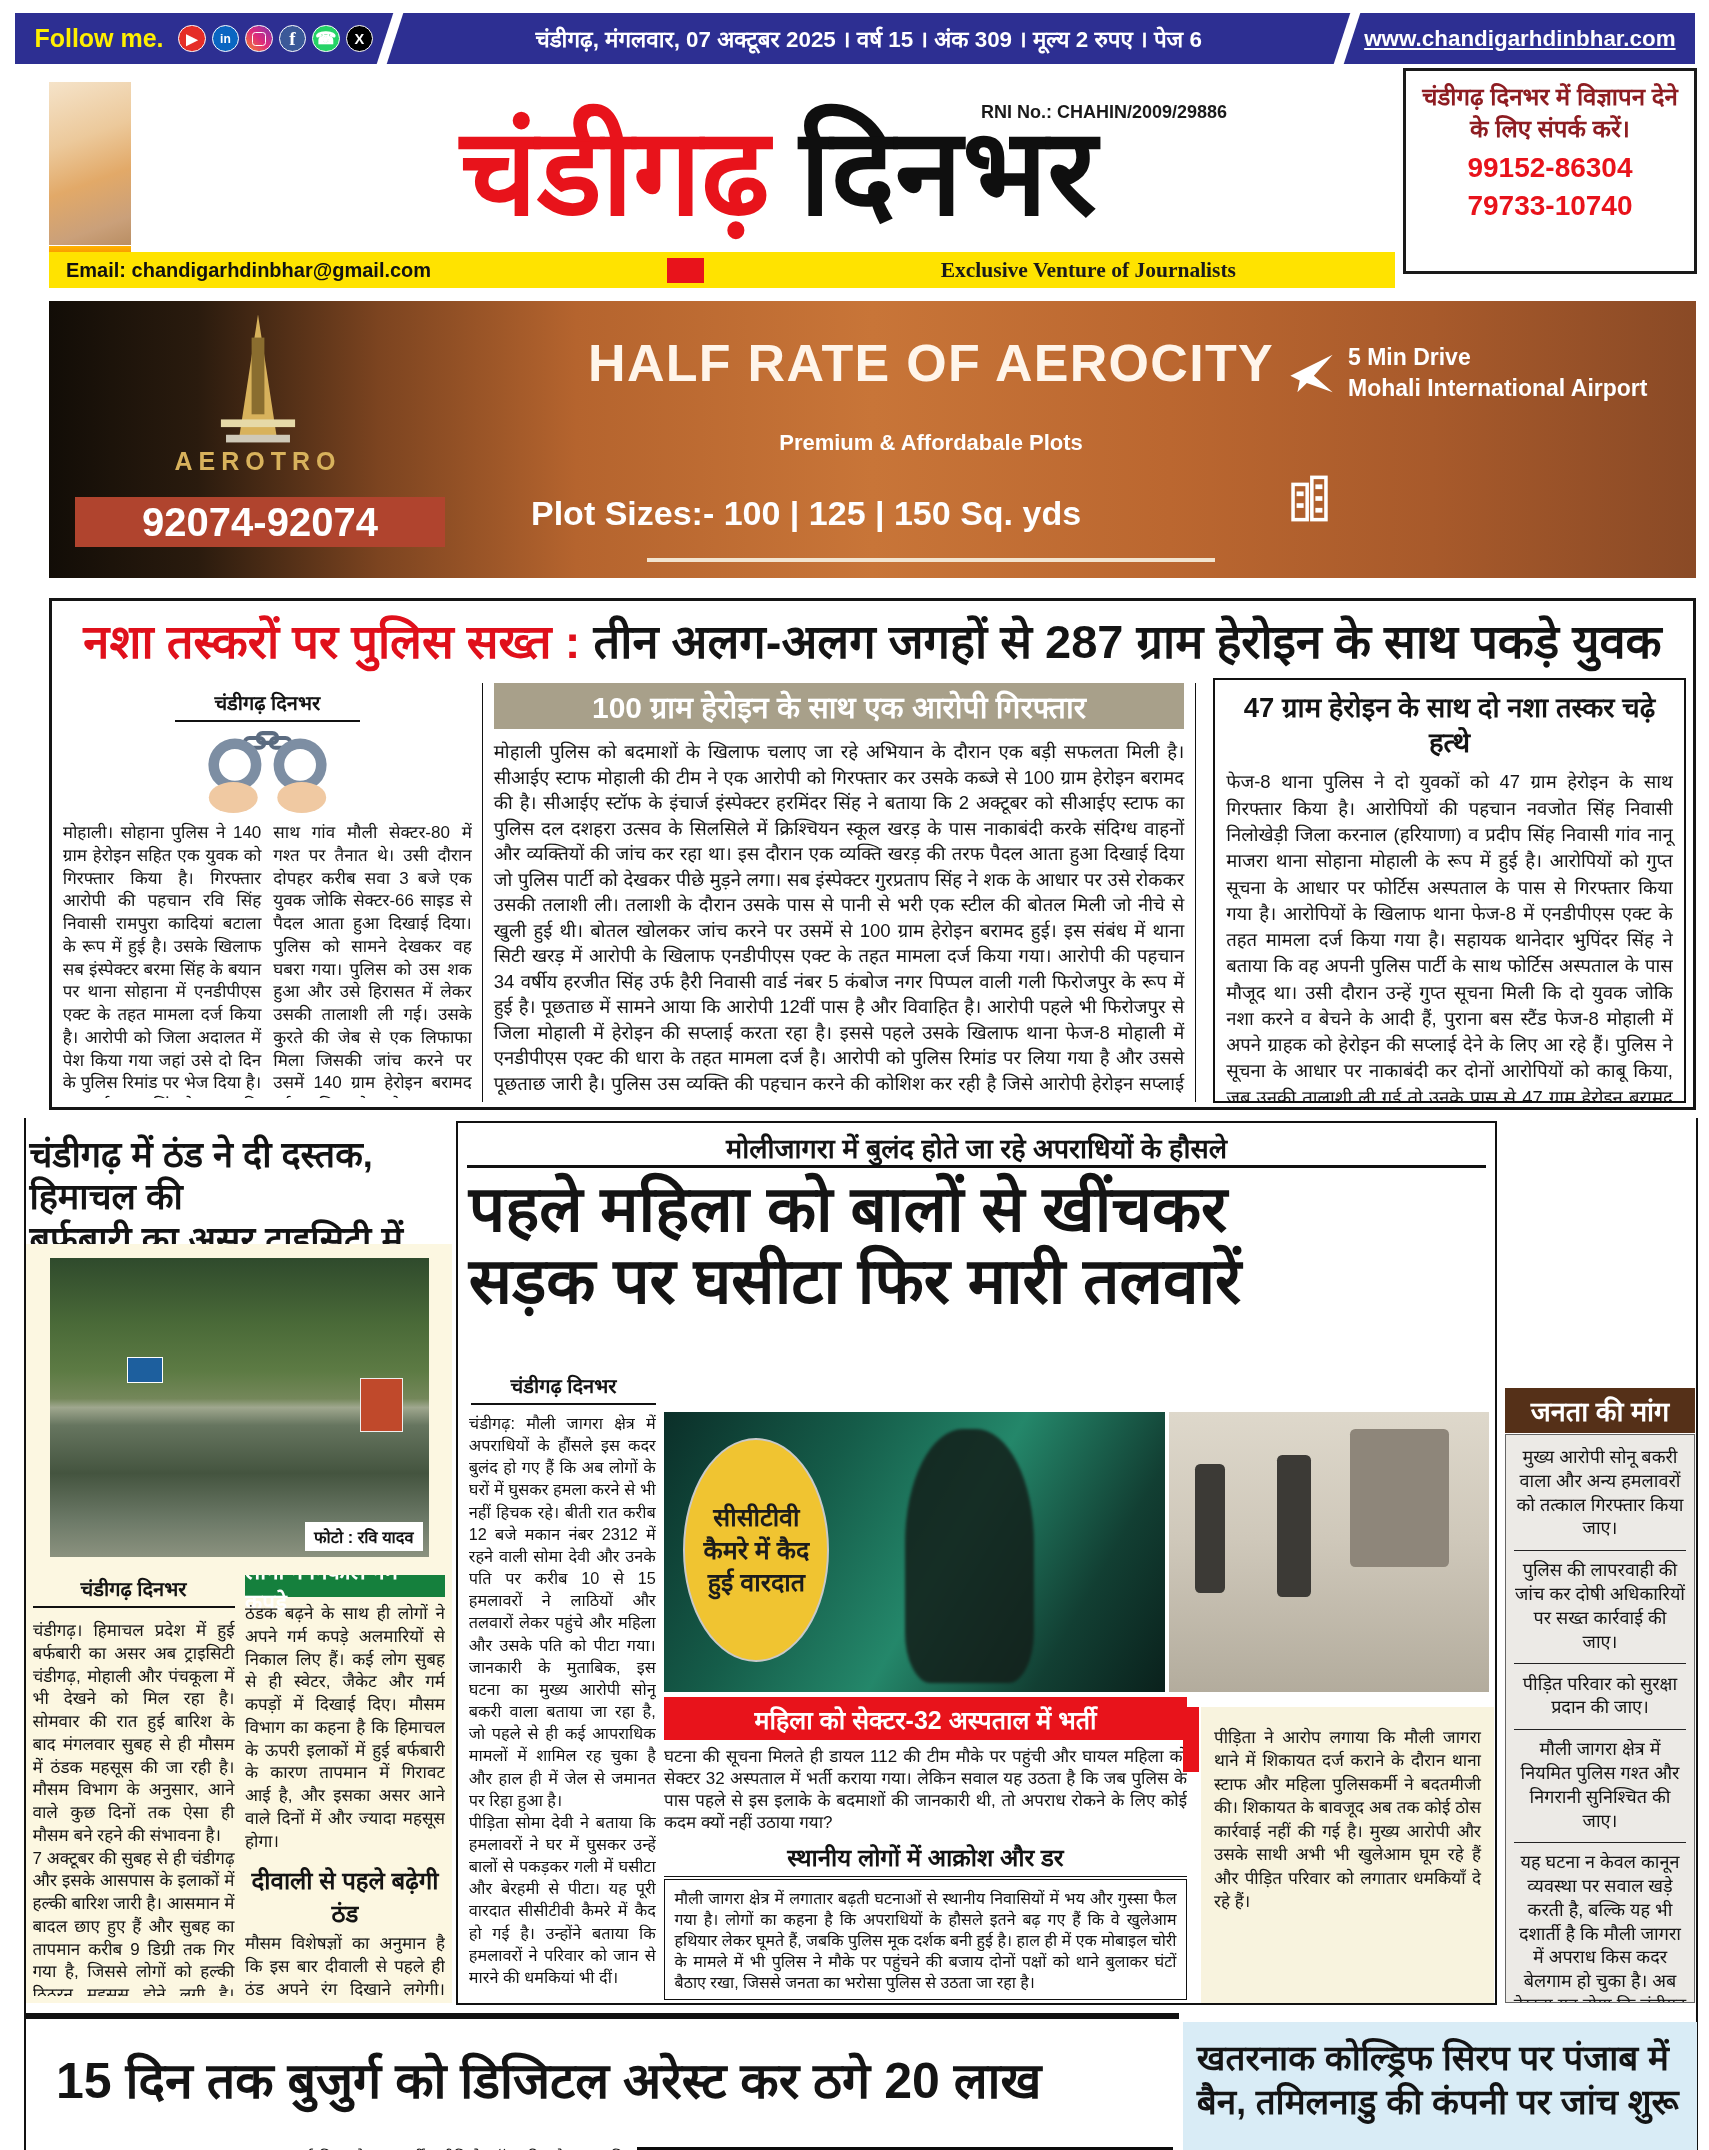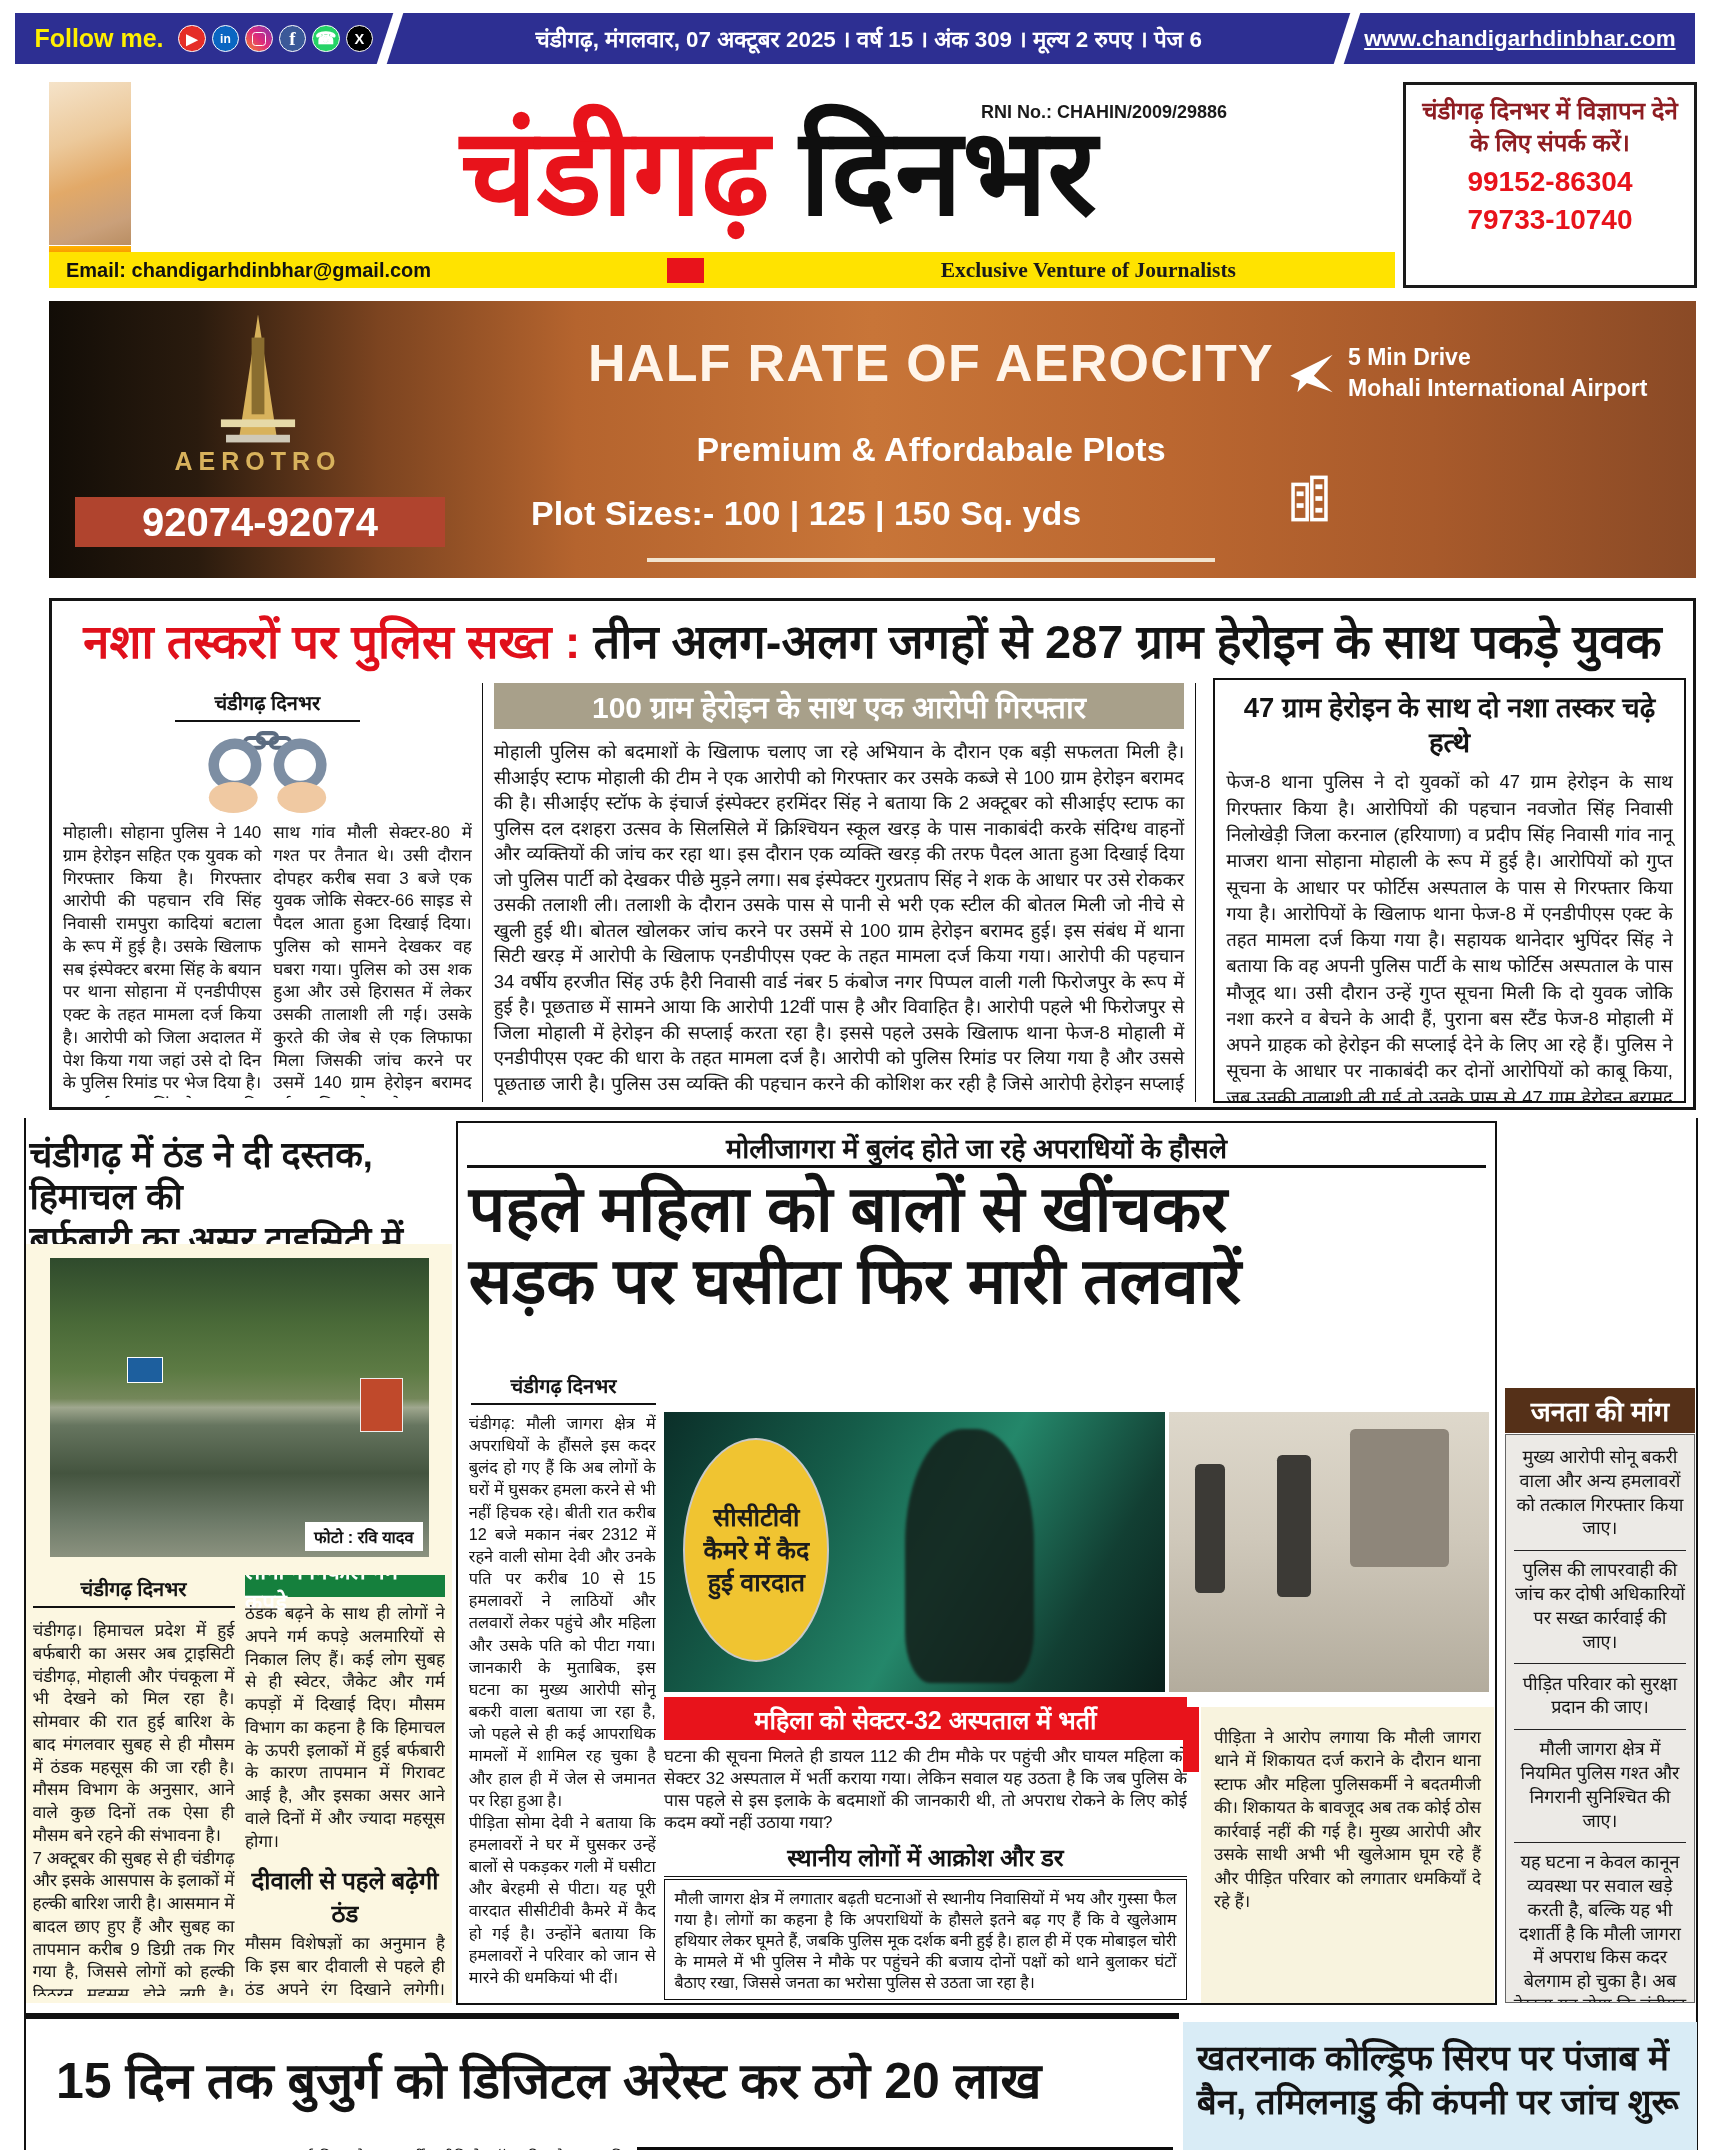--- a/index.html
+++ b/index.html
@@ -24,31 +24,31 @@
   
   .guru{left:49px;top:82px;width:82px;height:163px;background:linear-gradient(160deg,#f5e3c9 0%,#ecc99b 35%,#e2a968 60%,#caa07a 85%,#b98e63 100%);}
   .gurucap{left:49px;top:246px;width:82px;height:25px;background:linear-gradient(#ffb300,#e85d04);color:#fff;font-size:12px;font-weight:bold;display:flex;align-items:center;justify-content:center;}
   .rni{left:981px;top:102px;font-size:18px;font-weight:bold;color:#1a1a1a;}
   .mast{left:241px;top:111px;width:1075px;text-align:center;font-weight:800;font-size:121px;line-height:1.02;white-space:nowrap;}
   .mred{color:#e8131b;} .mblk{color:#0f0f0f;margin-left:30px;}
   .ystrip{left:49px;top:252px;width:1346px;height:36px;background:#ffe300;display:flex;align-items:center;padding:0 17px;box-sizing:border-box;}
   .email{font-size:20px;font-weight:bold;color:#111;}
   .redblock{width:37px;height:25px;background:#e8131b;margin:0 auto;}
   .tagline{font-family:"Liberation Serif",serif;font-size:21.5px;font-weight:bold;color:#1a1a1a;margin-right:142px;}
-  .adcontact{left:1403px;top:82px;width:294px;height:206px;border:3.4px solid #1a1a1a;box-sizing:border-box;padding:10.3px 8.6px;text-align:center;}
+  .adcontact{left:1403px;top:68px;width:294px;height:206px;border:3.4px solid #1a1a1a;box-sizing:border-box;padding:10.3px 8.6px;text-align:center;}
   .adct{font-size:24px;line-height:1.32;font-weight:bold;color:#8e1d22;}
   .adph{font-size:28px;font-weight:bold;color:#e8131b;margin-top:6.9px;}
 
   
   .banner{left:49px;top:301px;width:1647px;height:277px;background:linear-gradient(90deg,#120d07 0%,#2a1b0e 9%,#7c4420 20%,#b5642e 32%,#c87538 50%,#bb6730 68%,#a85a2b 84%,#8a4a26 100%);}
   .aerotower{left:24px;top:10.8px;width:370px;height:172px;display:flex;flex-direction:column;align-items:center;justify-content:flex-start;}
   .aerobrand{color:#d8b25c;font-size:25px;font-weight:bold;letter-spacing:6px;margin-top:2.6px;}
   .aerophone{left:26px;top:196px;width:370px;height:50px;background:#b0442e;color:#fff;font-size:40px;font-weight:bold;display:flex;align-items:center;justify-content:center;}
   .bheadline{left:482px;top:32px;width:800px;text-align:center;color:#fff5ea;font-size:52px;font-weight:bold;letter-spacing:1.3px;white-space:nowrap;}
-  .bsub1{left:482px;top:129px;width:800px;text-align:center;color:#ffffff;font-size:34px;font-weight:bold;}
+  .bsub1{left:482px;top:129px;width:800px;text-align:center;color:#ffffff;font-size:22px;font-weight:bold;}
   .bsub2{left:482px;top:193px;width:800px;text-align:left;color:#ffffff;font-size:34px;font-weight:bold;}
   .brule{left:598px;top:257px;width:568px;height:4.3px;background:#f2e4cf;}
   .bright{display:flex;align-items:center;gap:13px;color:#fff;}
   .br1{left:1239px;top:41px;width:430px;}
   .br2{left:1239px;top:174px;width:430px;}
   .brtxt{font-size:23px;font-weight:bold;line-height:1.35;}
 
   
   .leadbox{left:49px;top:598px;width:1647px;height:512px;border:3.4px solid #151515;box-sizing:border-box;}
   .leadhead{left:0;top:6.9px;width:100%;text-align:center;font-size:47px;font-weight:800;white-space:nowrap;}

